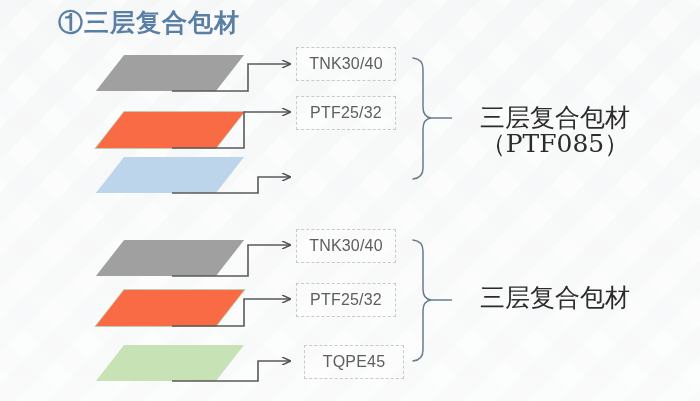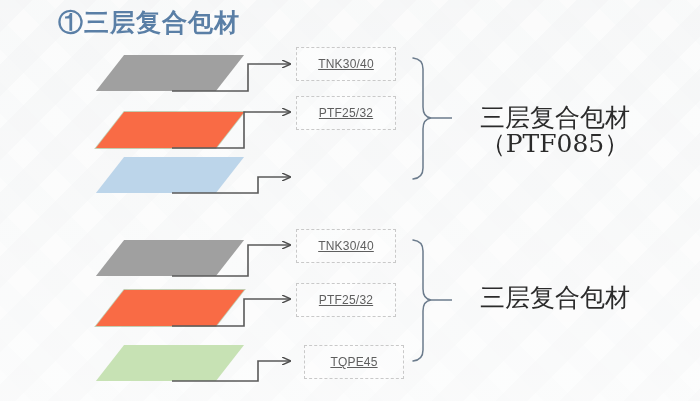--- a/index.html
+++ b/index.html
@@ -78,25 +78,24 @@
   
   .chip {
     position: absolute;
     width: 98px;
     height: 32px;
     border: 1px dashed #c9c9c9;
     background: rgba(255,255,255,0.28);
     display: flex;
     align-items: center;
     justify-content: center;
-    font-size: 12px;
+    font-size: 16px;
     color: #5e5e5e;
     letter-spacing: 0.2px;
     white-space: nowrap;
-    text-decoration: underline;
   }
 
   
   .group-caption {
     position: absolute;
     width: 190px;
     text-align: center;
     font-family: "DejaVu Serif", "Liberation Serif", serif;
     color: #2b2b2b;
     font-size: 25px;

